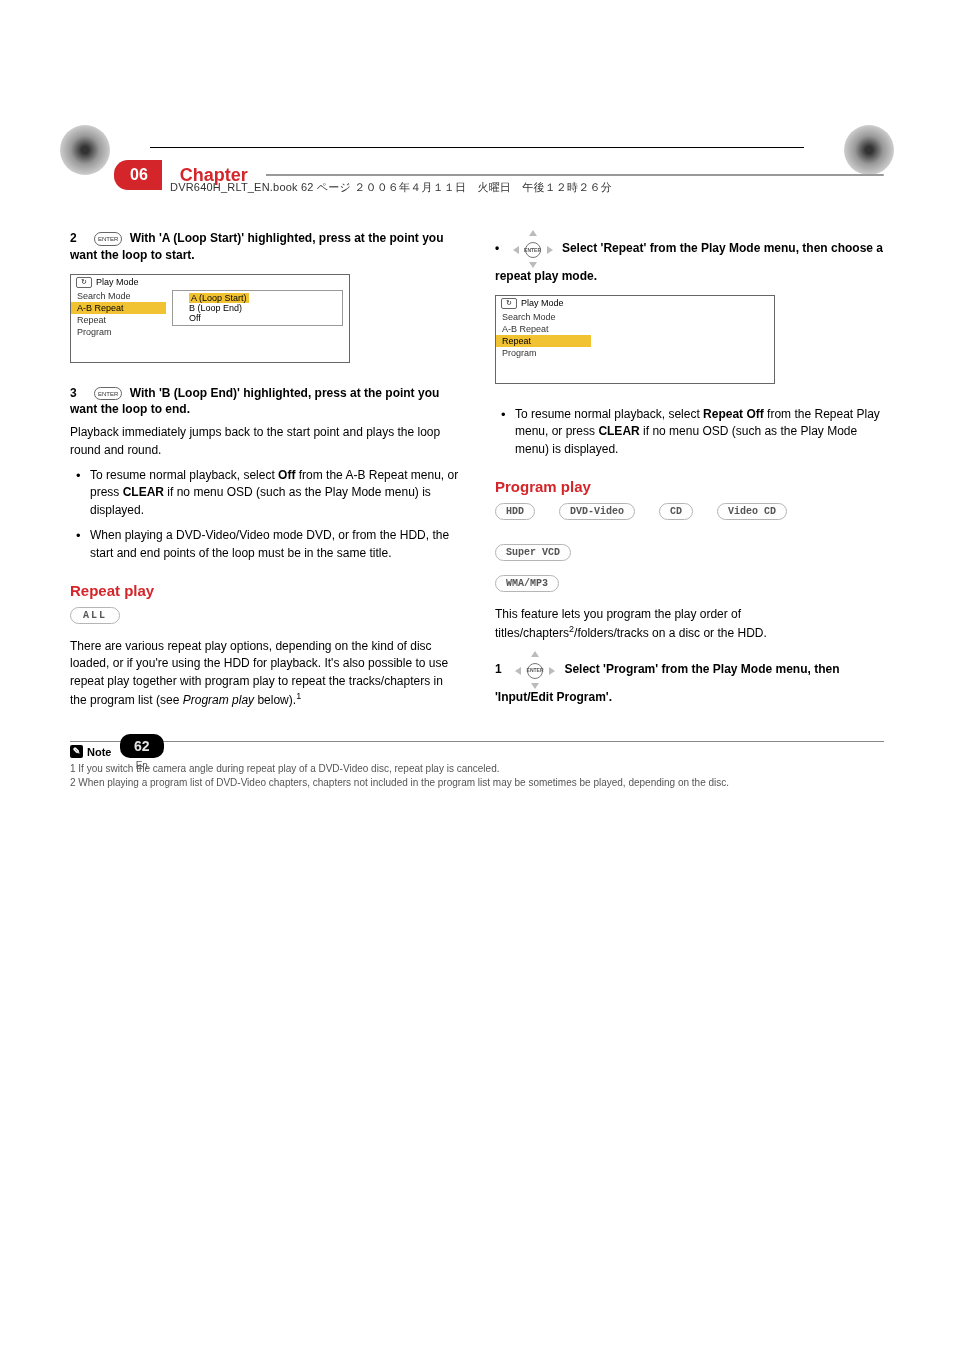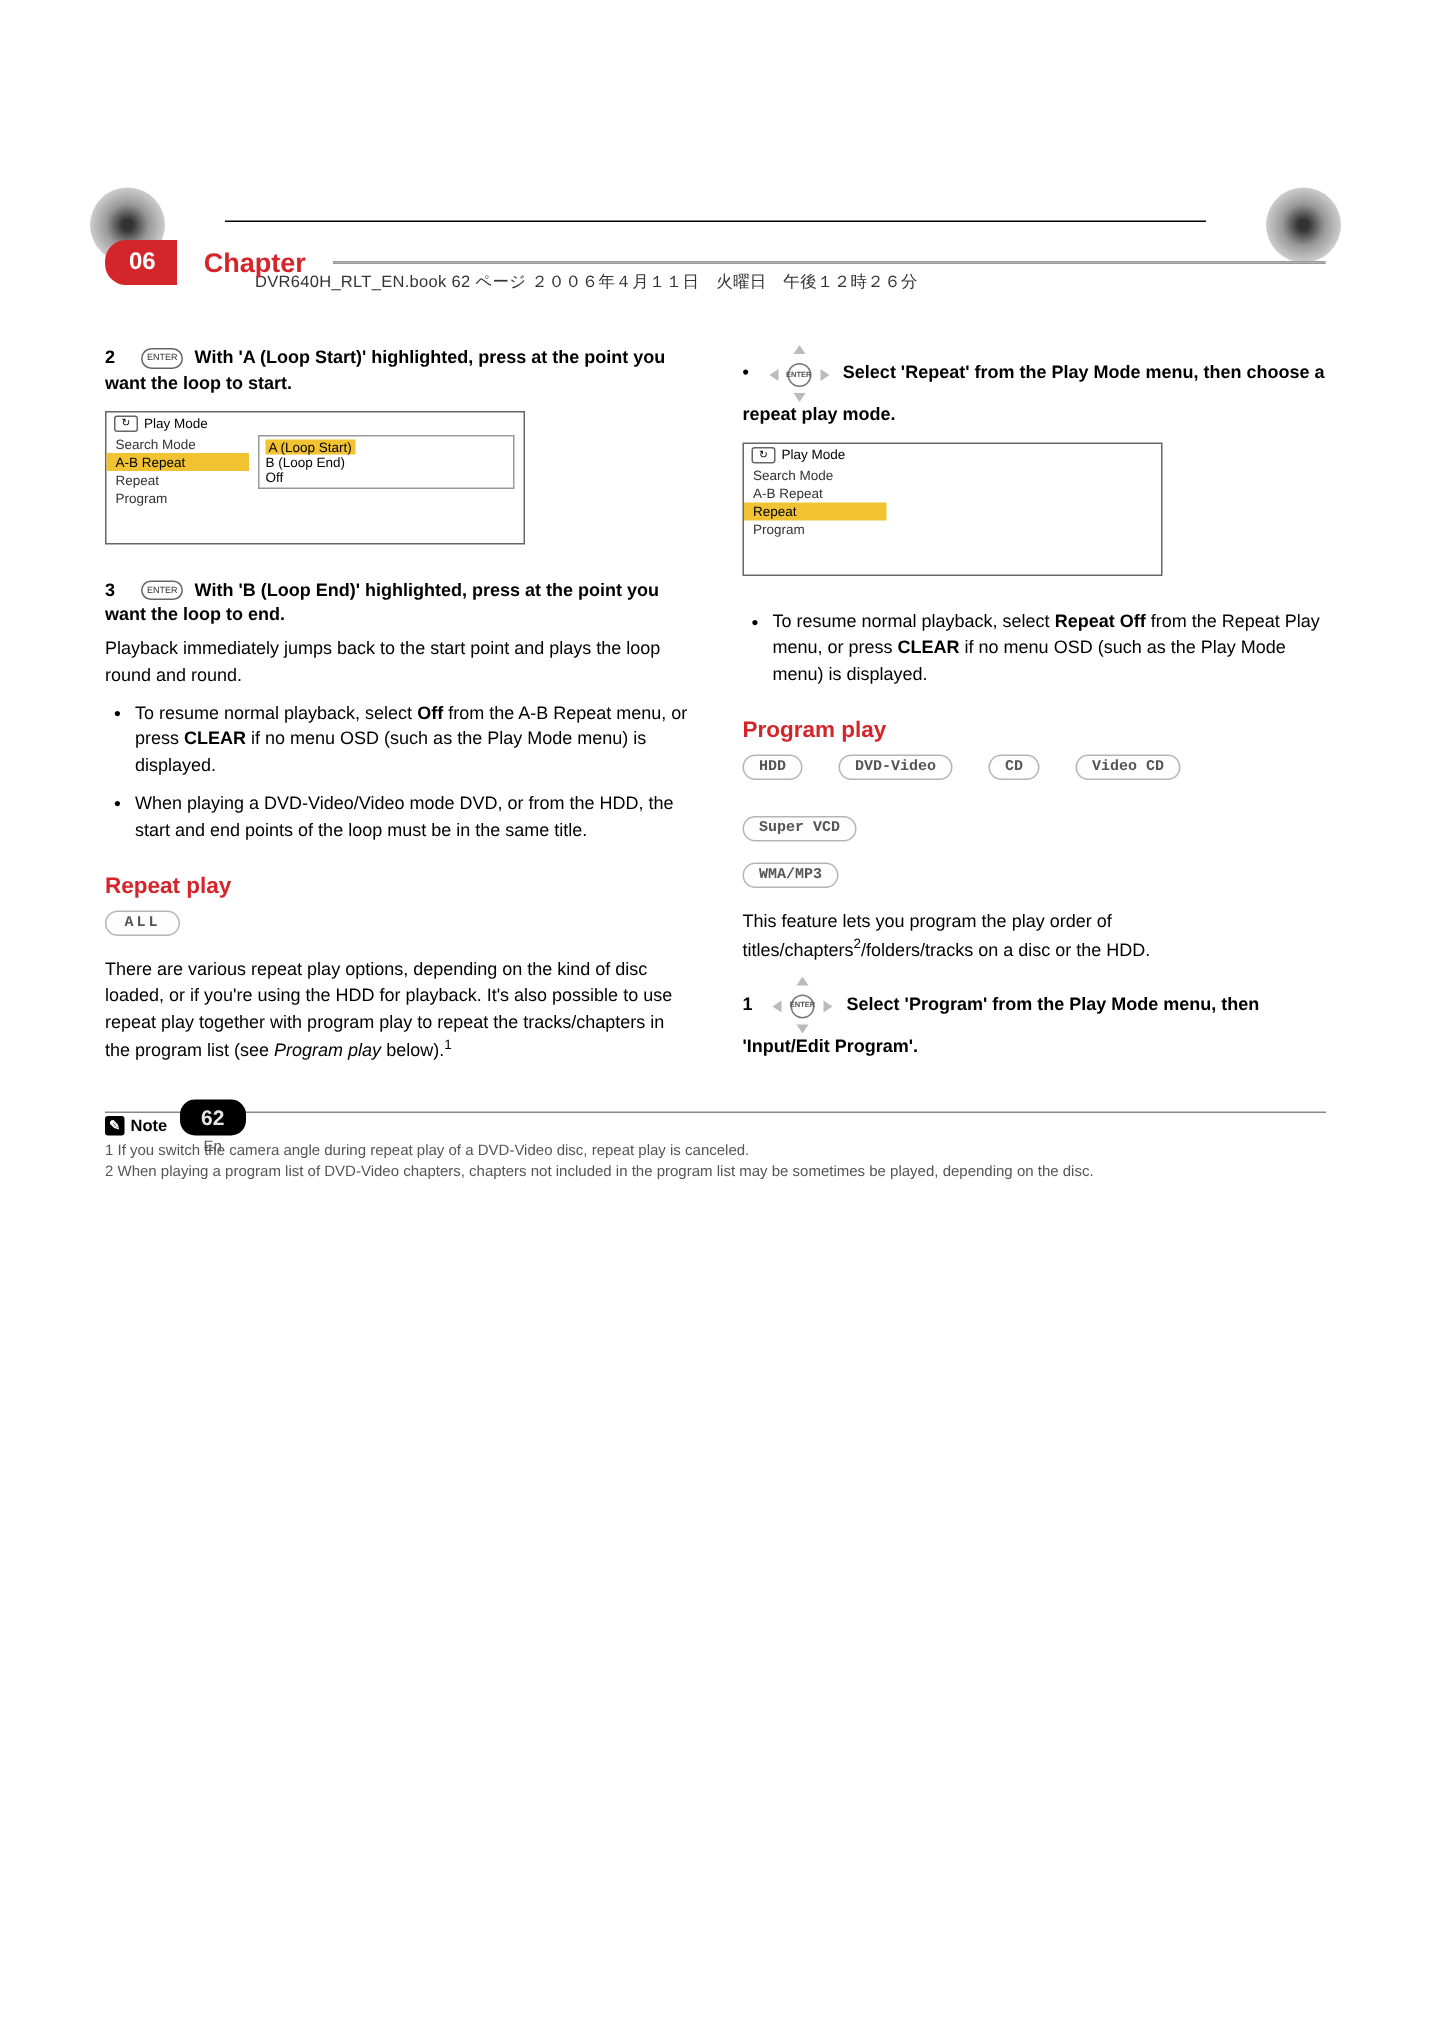--- a/index.html
+++ b/index.html
@@ -4,21 +4,21 @@
   <style>
     * { margin: 0; padding: 0; box-sizing: border-box; }
     body { font-family: Arial, Helvetica, sans-serif; font-size: 11px; color: #000; background: #fff; width: 954px; position: relative; }
     .page { padding: 160px 70px 60px 70px; position: relative; }
     .reg-marks { position: absolute; top: 0; left: 0; width: 100%; height: 100%; pointer-events: none; }
     .circle-tl, .circle-tr, .circle-bl, .circle-br { position: absolute; width: 50px; height: 50px; border-radius: 50%; background: radial-gradient(circle, #333 10%, #999 40%, #ccc 70%); }
     .circle-tl { top: 125px; left: 60px; }
     .circle-tr { top: 125px; right: 60px; }
     .reg-line-top { position: absolute; top: 147px; left: 150px; right: 150px; height: 1px; background: #000; }
     .header-line { position: absolute; top: 180px; left: 170px; font-size: 11px; color: #333; letter-spacing: 0.2px; }
-    .chapter-bar { display: flex; align-items: center; margin-bottom: 40px; }
+    .chapter-bar { display: flex; align-items: center; margin-bottom: 40px; margin-left: 44px; }
     .chap-num { background: #d4252a; color: #fff; font-weight: bold; border-radius: 14px 0 0 14px; padding: 6px 14px 6px 16px; font-size: 16px; }
     .chap-title { color: #d4252a; font-weight: bold; font-size: 18px; padding: 4px 18px; }
     .chap-rule { flex: 1; height: 2px; background: linear-gradient(to right, #bbb, #bbb); border-top: 1px solid #999; border-bottom: 1px solid #999; border-radius: 0 14px 14px 0; }
     .columns { display: flex; gap: 36px; }
     .col { width: 50%; }
     .step { font-weight: bold; font-size: 12px; line-height: 1.4; margin-bottom: 6px; }
     .step .num { font-weight: bold; margin-right: 10px; }
     .enter-btn { display: inline-block; font-size: 6px; border: 1px solid #666; border-radius: 7px; padding: 2px 3px 1px 3px; vertical-align: middle; margin: 0 4px; color: #333; font-weight: normal; }
     .body-text { font-size: 12px; line-height: 1.45; margin-bottom: 8px; }
     ul.bul { list-style: none; padding-left: 20px; }
@@ -26,21 +26,21 @@
     ul.bul li::before { content: "•"; position: absolute; left: -14px; top: 0; font-size: 13px; }
     .menu-box { border: 1px solid #666; padding: 0; margin: 10px 0 22px 0; font-size: 9px; width: 280px; }
     .menu-header { display: flex; align-items: center; padding: 2px 5px; }
     .menu-header-icon { width: 16px; height: 11px; border: 1px solid #666; border-radius: 2px; margin-right: 4px; display: flex; align-items: center; justify-content: center; font-size: 7px; }
     .menu-row { display: flex; }
     .menu-left { width: 95px; padding: 1px 6px; color: #333; }
     .menu-left.hl { background: #f1c232; color: #000; }
     .menu-right { flex: 1; padding: 1px 6px; }
     .menu-right .opt { padding: 0 0; }
     .menu-right .opt.hl { background: #f1c232; color: #000; display: inline-block; padding: 0 2px; }
-    .menu-right-box { border: 1px solid #999; padding: 2px 4px; margin-top: -1px; }
+    .menu-right-box { border: 1px solid #999; padding: 2px 16px; margin-top: -1px; }
     h3.sec { color: #d4252a; font-size: 15px; font-weight: bold; margin: 20px 0 8px 0; }
     .badge-row { display: flex; gap: 24px; align-items: center; margin-bottom: 14px; flex-wrap: wrap; font-family: Liberation Mono, monospace; }
     .badge { border: 1px solid #b5b5b5; border-radius: 11px; padding: 2px 10px; font-size: 10px; font-weight: bold; color: #555; background: #fefefe; }
     .badge.all { letter-spacing: 2px; padding: 2px 12px; }
     .nav-cluster { display: inline-block; vertical-align: middle; position: relative; width: 40px; height: 38px; margin-right: 6px; }
     .nav-center { position: absolute; top: 12px; left: 12px; width: 16px; height: 16px; border: 1px solid #777; border-radius: 50%; display: flex; align-items: center; justify-content: center; font-size: 5px; color: #555; }
     .nav-tri { position: absolute; width: 0; height: 0; }
     .nav-tri.up { top: 0; left: 16px; border-left: 4px solid transparent; border-right: 4px solid transparent; border-bottom: 6px solid #bbb; }
     .nav-tri.down { bottom: 0; left: 16px; border-left: 4px solid transparent; border-right: 4px solid transparent; border-top: 6px solid #bbb; }
     .nav-tri.left { top: 16px; left: 0; border-top: 4px solid transparent; border-bottom: 4px solid transparent; border-right: 6px solid #bbb; }

